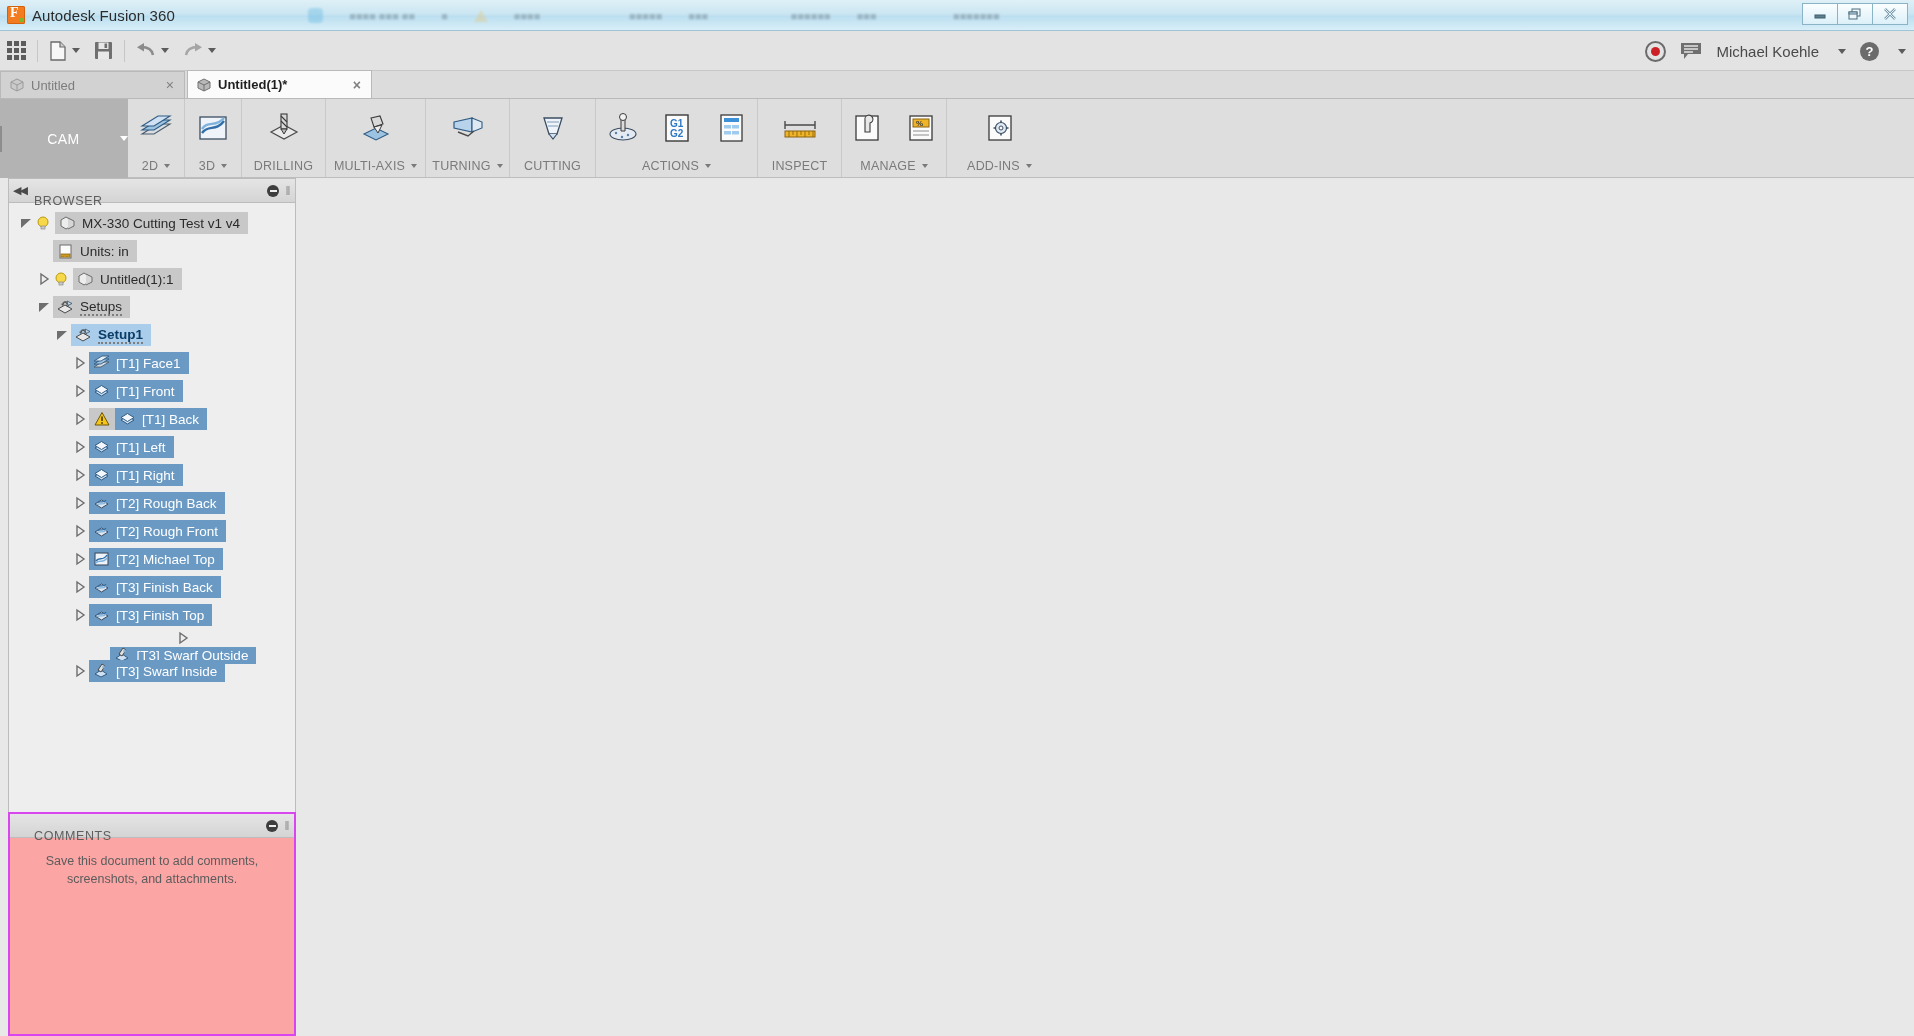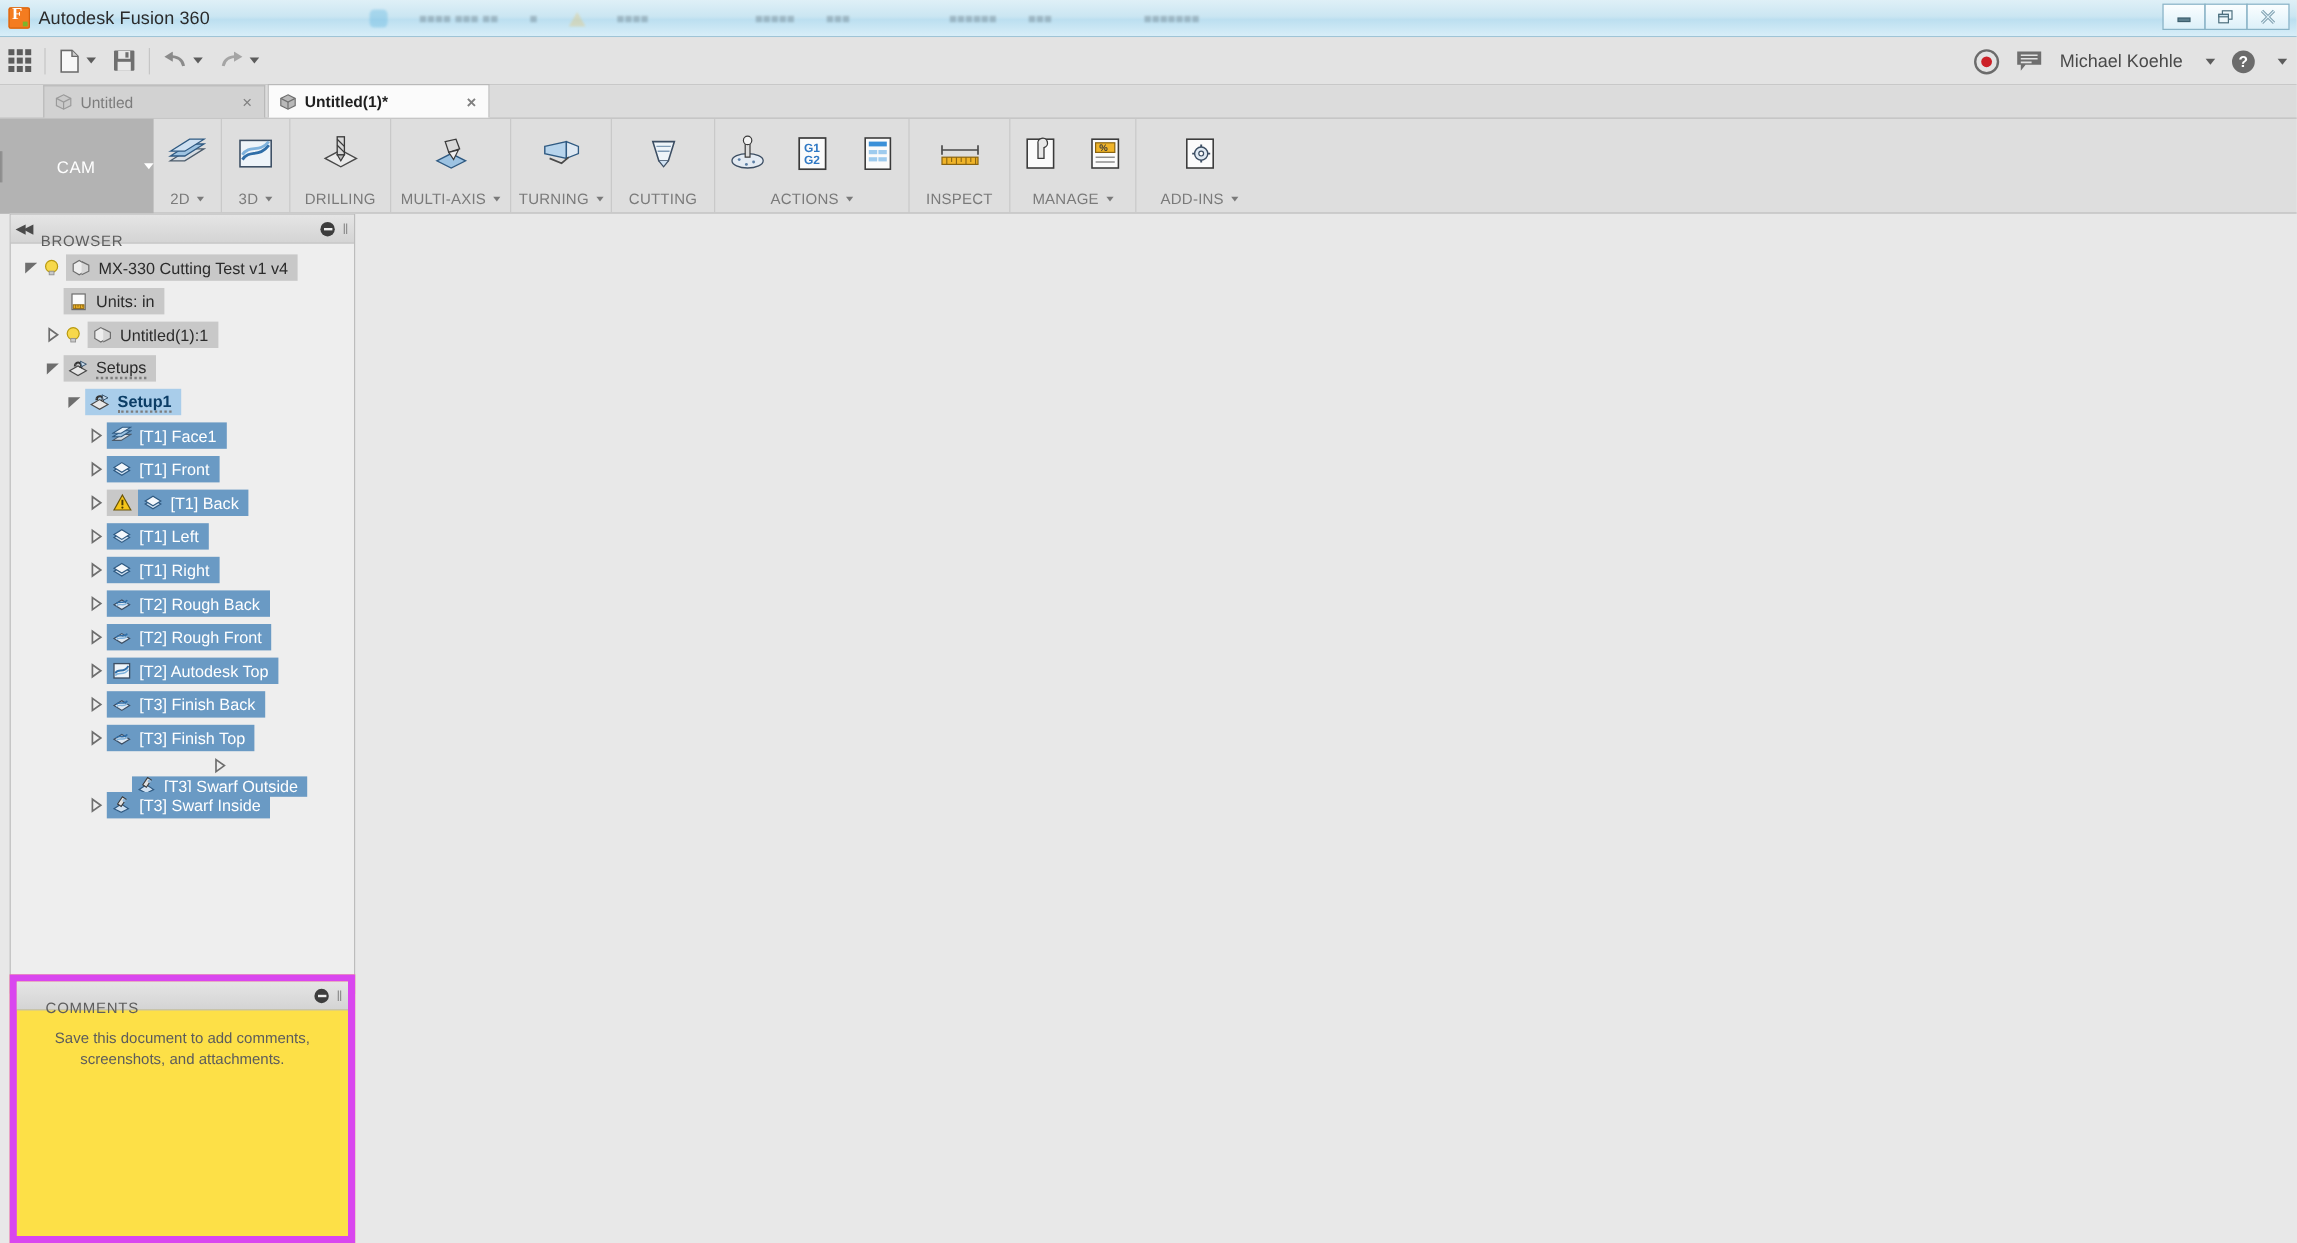--- a/index.html
+++ b/index.html
@@ -67,21 +67,21 @@
   .rec-icon { width: 21px; height: 21px; border-radius: 50%; border: 2px solid #6b6b6b;
               display: flex; align-items: center; justify-content: center; }
   .rec-icon i { width: 9px; height: 9px; border-radius: 50%; background: #cc2027; display:block; }
   .help-icon { width: 19px; height: 19px; border-radius: 50%; background: #6b6b6b;
                color: #fff; font-size: 13px; font-weight: bold; display: flex;
                align-items: center; justify-content: center; }
 
   
   .doctabs {
     position: absolute; left: 0; top: 71px; width: 1914px; height: 28px;
-    background: #dcdcdc; border-bottom: 1px solid #b9b9b9; display: flex; align-items: flex-end; padding-left: 36px;
+    background: #dcdcdc; border-bottom: 1px solid #b9b9b9; display: flex; align-items: flex-end;
   }
   .doctab {
     height: 27px; display: flex; align-items: center; gap: 7px;
     padding: 0 10px 0 9px; font-size: 13px; border: 1px solid #b9b9b9;
     border-bottom: none; margin-right: 2px; color: #7d7d7d; background: #d2d2d2;
     min-width: 185px;
   }
   .doctab.active { background: #fbfbfb; color: #1f1f1f; font-weight: bold; height: 28px; }
   .cube-icon { width: 14px; height: 14px; position: relative; flex: 0 0 auto; }
   .cube-icon svg { display: block; }
@@ -135,21 +135,21 @@
   .node-chip.sel { background: #a9cdea; color: #0b3d66; font-weight: bold; }
   .node-chip.op { background: #6a9ac4; color: #ffffff; }
   .warn-ico { width: 26px; height: 22px; background: #c8c8c8; display: flex;
               align-items: center; justify-content: center; }
   .ti { width: 17px; height: 17px; flex: 0 0 17px; display: block; }
   .underline-dash { border-bottom: 2px dotted #7d7d7d; }
 
   
   .comments {
     position: absolute; left: 8px; top: 812px; width: 288px; height: 224px;
-    background: #fde047; border: 6px solid #d946ef;
+    background: #fca5a5; border: 2px solid #d946ef;
   }
   .comments-body { padding: 14px 16px; font-size: 12.5px; color: #5c5c5c;
                    text-align: center; line-height: 1.45; }
 
   
   .viewport {
     position: absolute; left: 0; top: 178px; width: 1914px; height: 858px;
     background: linear-gradient(to bottom,#ededed 0%,#e6e6e6 60%,#dddddd 100%);
     z-index: -1; overflow: hidden;
   }
@@ -1006,21 +1006,21 @@
             <svg width="13" height="13" viewBox="0 0 17 17" class="ti">
               <path d="M5 3 L12 8 L5 13 z" fill="none" stroke="#6e6e6e" stroke-width="1.4"></path>
             </svg>
           </span>
           <span class="node-chip op">
             <svg width="17" height="17" viewBox="0 0 17 17" class="ti">
               <rect x="2" y="2" width="13" height="12" fill="#eef4f9" stroke="#3c4e63" stroke-width="1.1"></rect>
               <path d="M3 10 C6 5 10 11 14 4" stroke="#2f6ea8" stroke-width="1.5" fill="none"></path>
               <path d="M3 12 C6 8 10 13 14 7" stroke="#7fb2dc" stroke-width="1.4" fill="none"></path>
             </svg>
-            <span>[T2] Autodesk Top</span>
+            <span>[T2] Michael Top</span>
           </span>
         </div>
         <div class="node" style="padding-left: 62px;">
           <span class="twisty">
             <svg width="13" height="13" viewBox="0 0 17 17" class="ti">
               <path d="M5 3 L12 8 L5 13 z" fill="none" stroke="#6e6e6e" stroke-width="1.4"></path>
             </svg>
           </span>
           <span class="node-chip op">
             <svg width="17" height="17" viewBox="0 0 17 17" class="ti">

